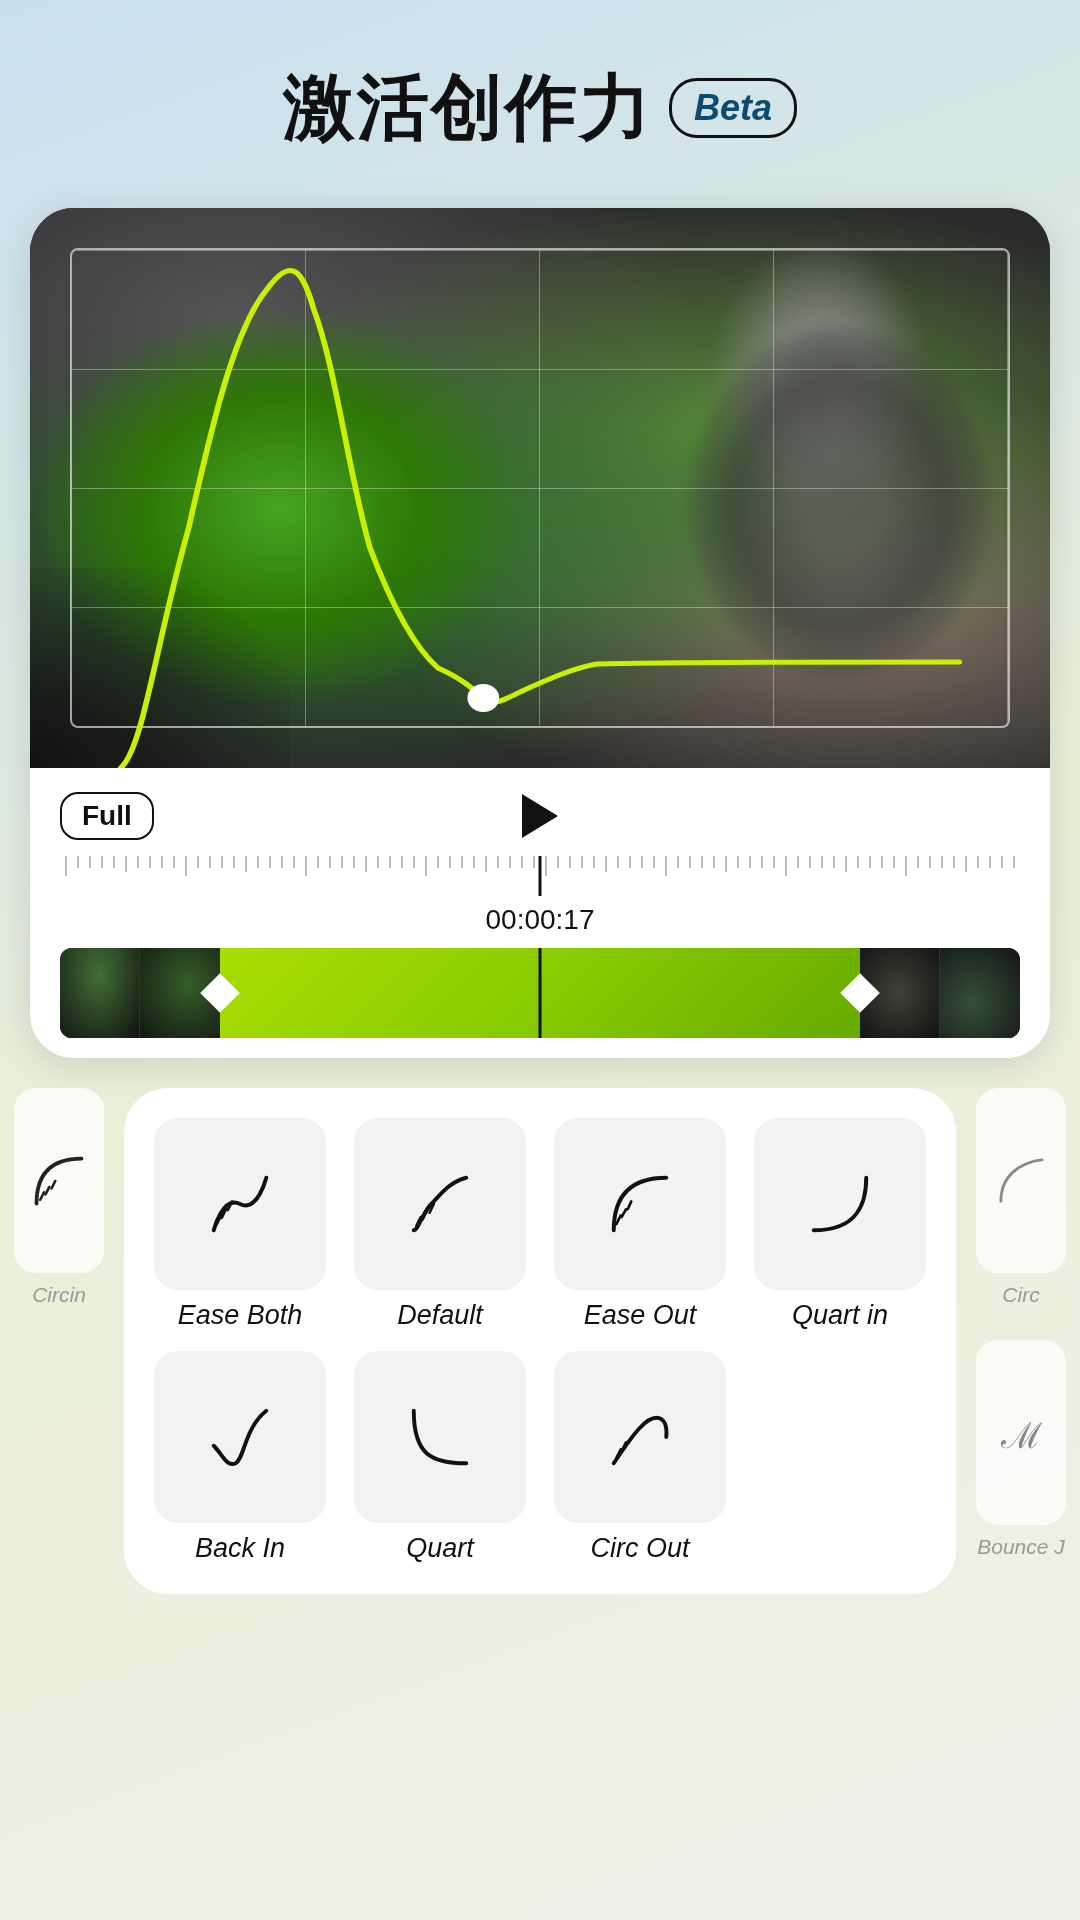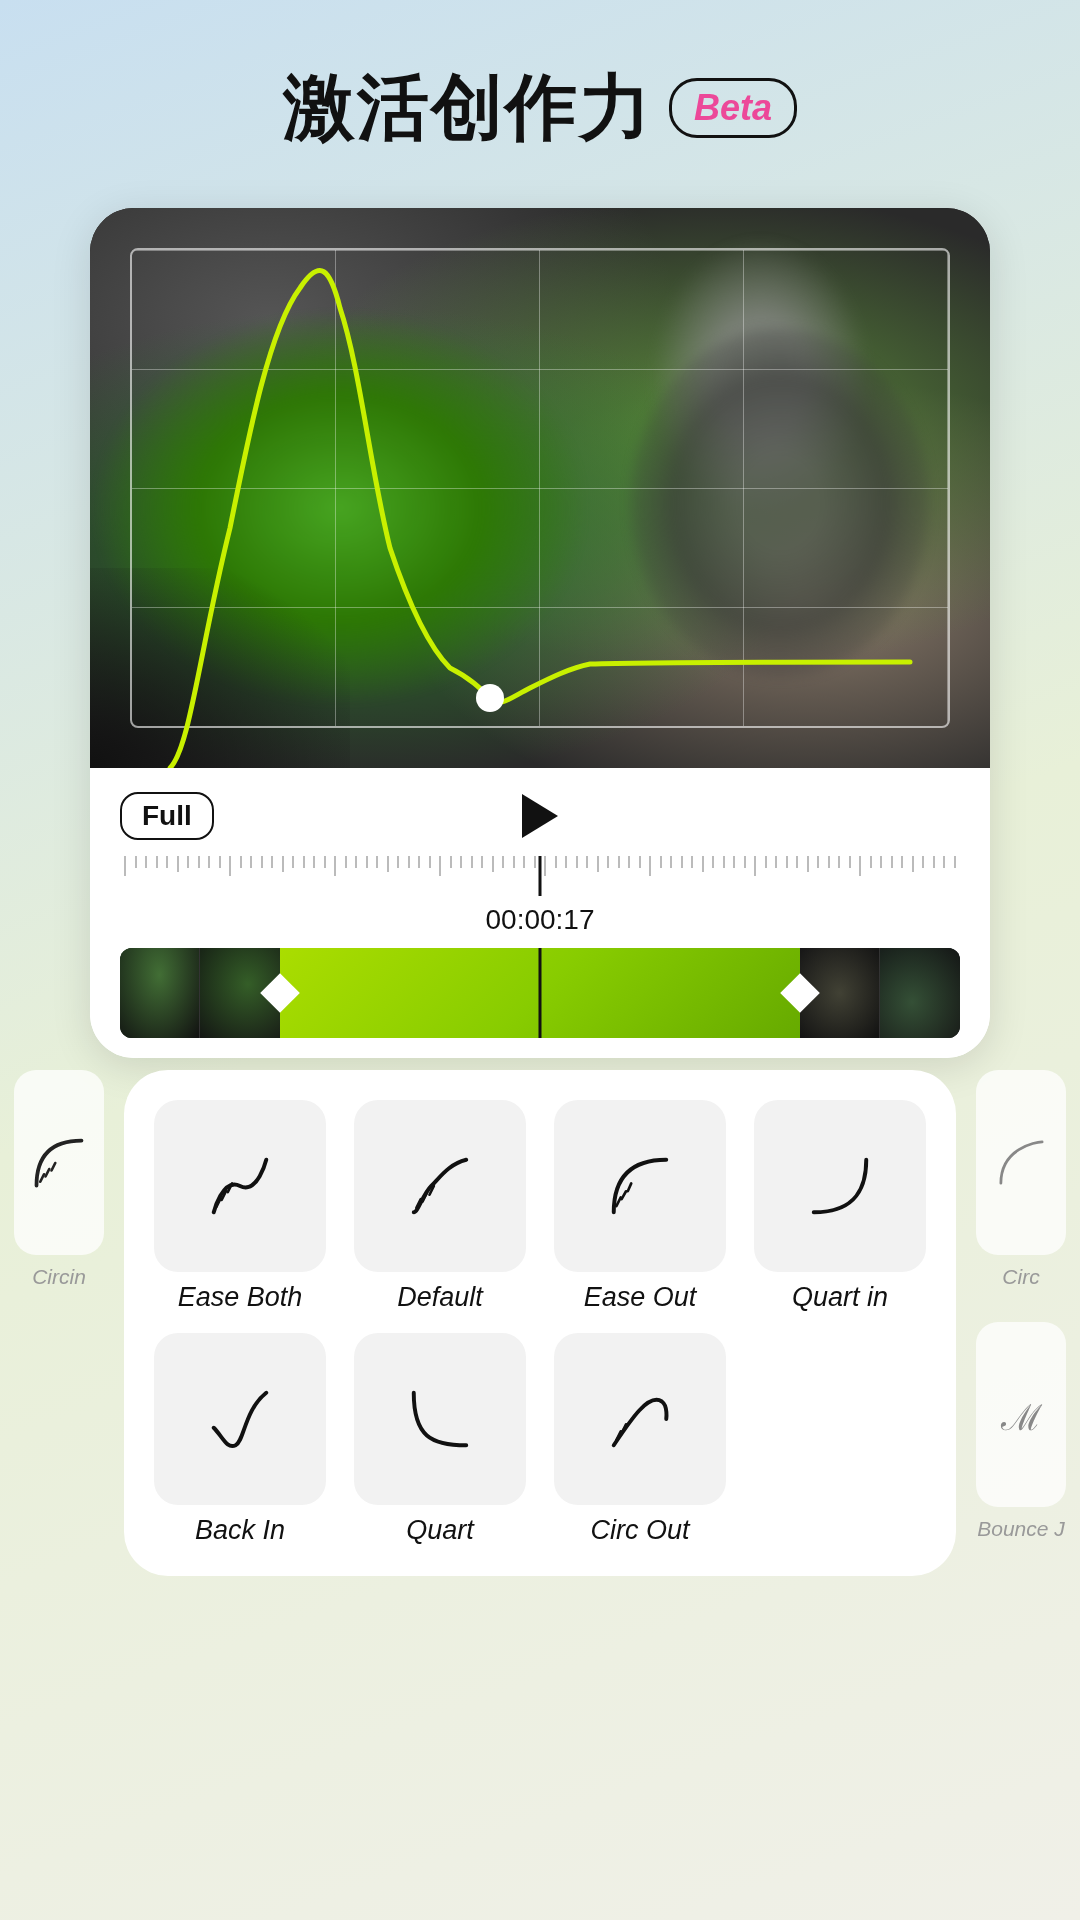--- a/index.html
+++ b/index.html
@@ -44,33 +44,33 @@
       letter-spacing: 2px;
     }
 
     .beta-badge {
       border: 3px solid #111;
       border-radius: 28px;
       padding: 6px 22px;
       font-size: 36px;
       font-style: italic;
       font-weight: 700;
-      color: #ec4899;
+      color: #0c4a6e;
     }
 
     .header-subtitle {
       font-size: 42px;
       font-weight: 500;
       color: #333;
       letter-spacing: 2px;
     }
 
     
     .main-card {
-      width: 900px;
+      width: 1020px;
       background: white;
       border-radius: 44px;
       overflow: hidden;
       box-shadow: 0 8px 40px rgba(0,0,0,0.12);
     }
 
     
     .video-area {
       width: 100%;
       height: 560px;
@@ -304,21 +304,21 @@
       width: 3px;
       height: 100%;
       background: #111;
       transform: translateX(-50%);
       z-index: 10;
     }
 
     
     .easing-section-combined {
       width: 1080px;
-      margin-top: 12px;
+      margin-top: 30px;
     }
 
     .easing-row-combined {
       display: flex;
       align-items: flex-start;
       gap: 20px;
       padding: 0 14px;
     }
 
     .center-grid-wrap {

